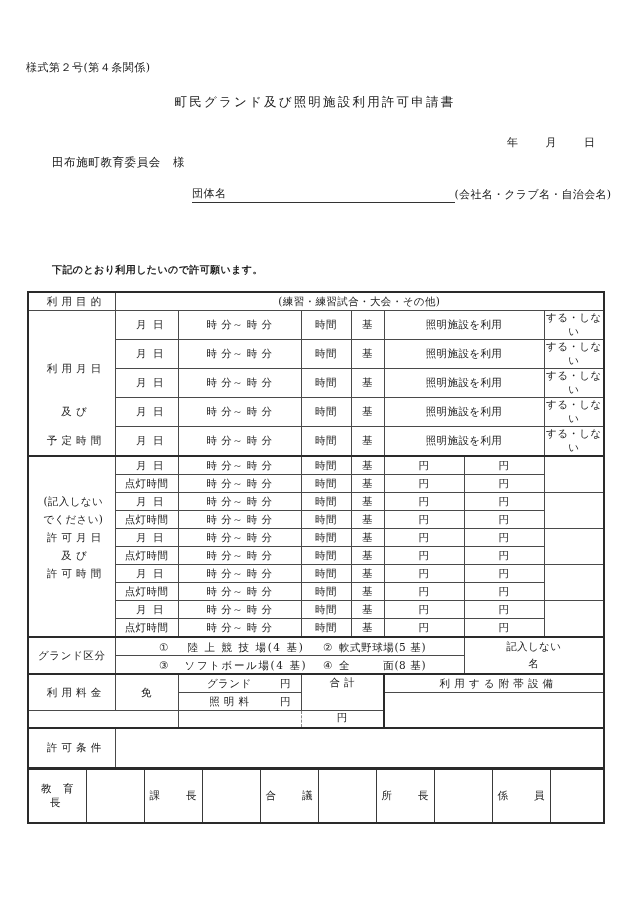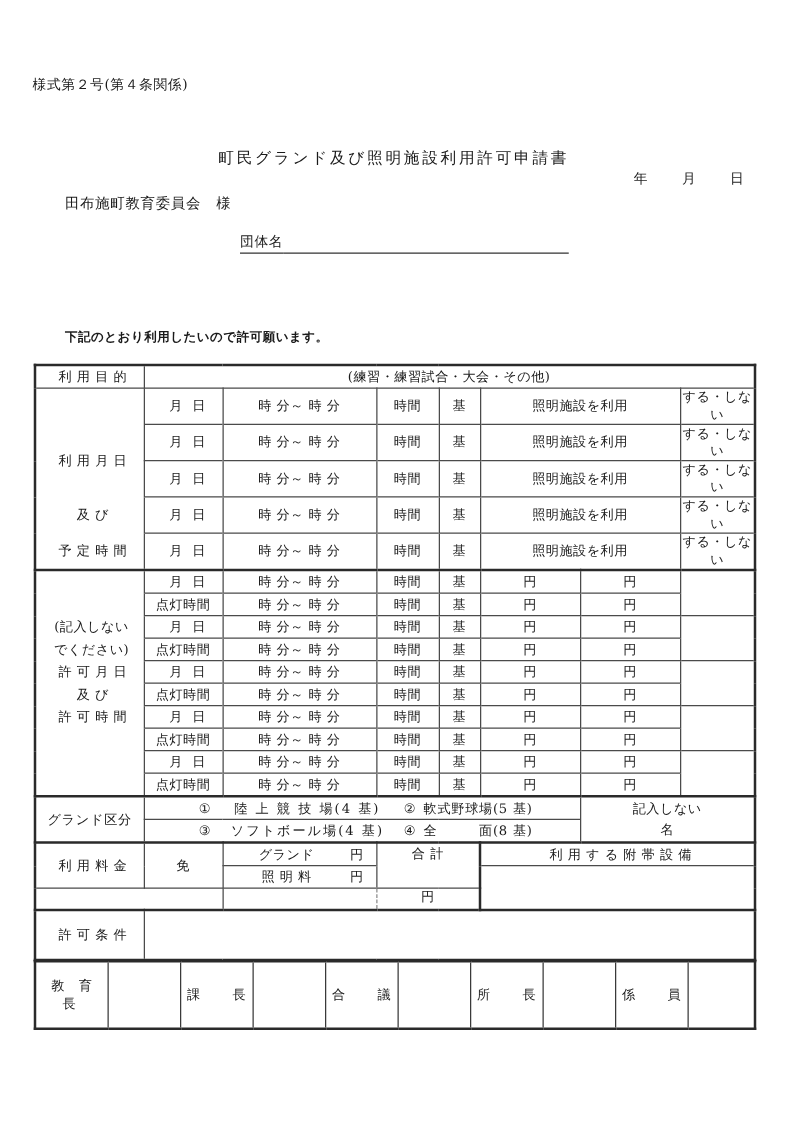--- a/index.html
+++ b/index.html
@@ -29,21 +29,20 @@
     letter-spacing: 0.5px;
   }
   .doc-title {
     position: absolute;
     left: 0;
     top: 94px;
     width: 630px;
     text-align: center;
     font-size: 12.5px;
     letter-spacing: 2.2px;
-    margin-top: 24px;
   }
   .date-line {
     position: absolute;
     right: 34px;
     top: 135px;
     font-size: 11px;
     letter-spacing: 1px;
   }
   .date-line span { margin-left: 22px; }
   .date-line span:first-child { margin-left: 0; }
@@ -130,21 +129,21 @@
     text-indent: 3px;
   }
   .r-txt { text-align: right; padding-right: 8px; }
 
   .purpose-cell {
     text-align: right;
     padding-right: 6px;
     letter-spacing: 0.6px;
   }
   .lit-label { letter-spacing: 0.4px; }
-  .cell-md { letter-spacing: 7px; text-indent: 7px; }
+  .cell-md { letter-spacing: 7px; text-indent: 7px; font-family: Liberation Serif, serif; }
   .cell-time { letter-spacing: 2px; }
   .lamp-use { letter-spacing: 0.6px; text-align: left; padding-left: 8px; }
   .yn { letter-spacing: 2px; }
 
   .gd-list {
     text-align: left;
     padding-left: 8px;
     line-height: 16px;
     letter-spacing: 0.5px;
   }
@@ -201,20 +200,21 @@
     <span>日</span>
   </div>
 
   <div class="addressee">
     <span>田布施町教育委員会</span><span class="sama">様</span>
   </div>
 
   <div class="row-group field-row">
     <span class="fld-label">団体名</span>
     <span class="fld-rule" style="width:228px"></span>
+    <span class="fld-note">(会社名・クラブ名・自治会名)</span>
   </div>
 
 
 
   <div class="request-line">下記のとおり利用したいので許可願います。</div>
 
   <table class="tbl">
     <colgroup>
       <col style="width:87px">
       <col style="width:63px">

